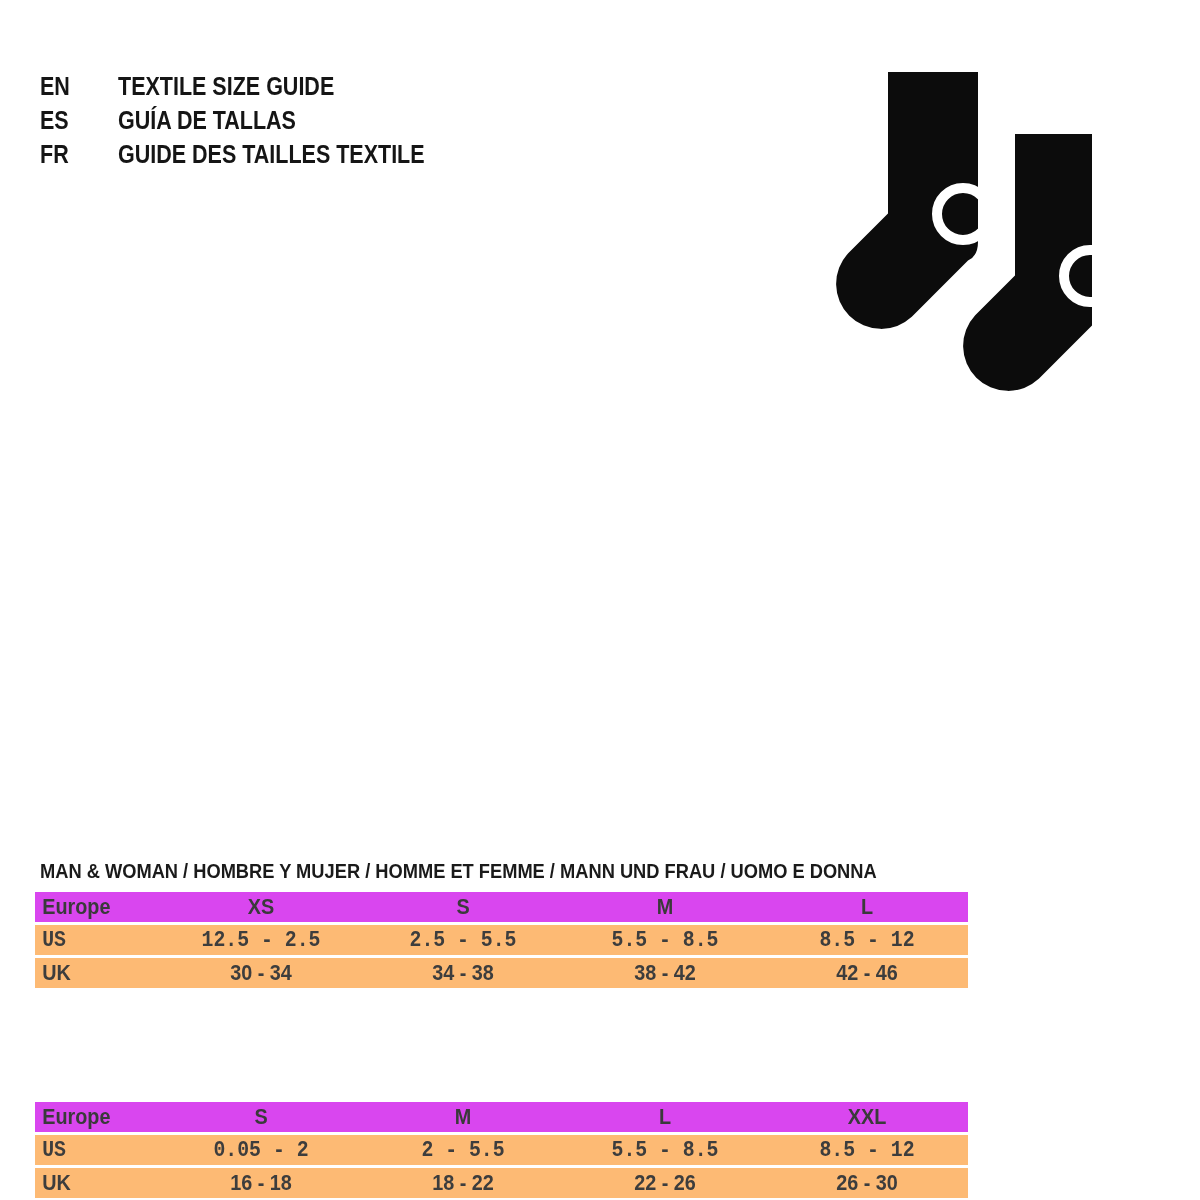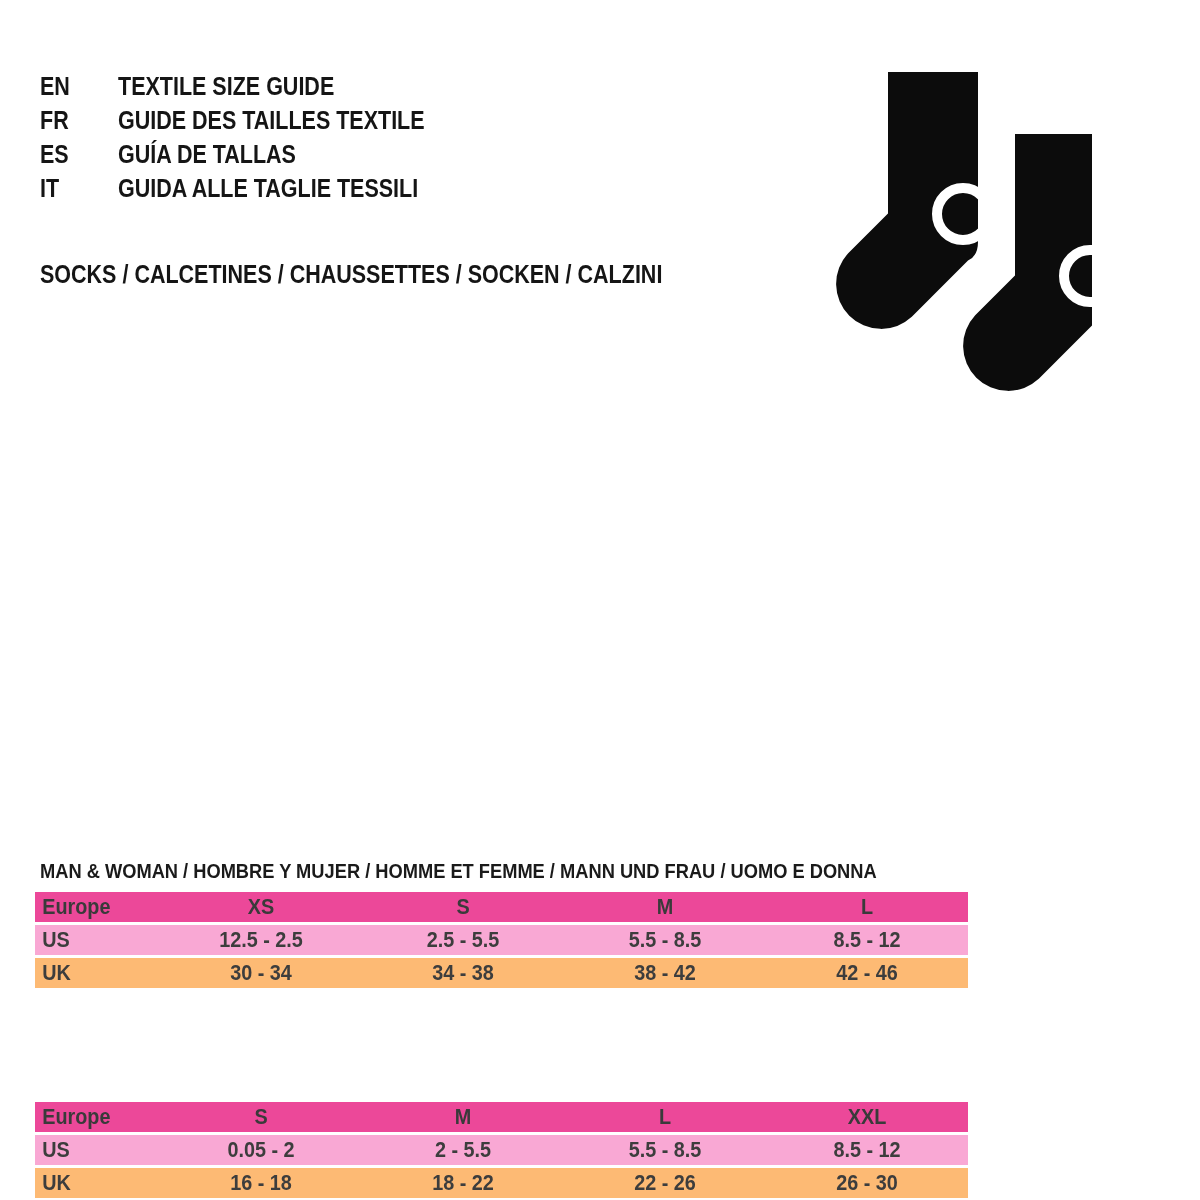--- a/index.html
+++ b/index.html
@@ -52,22 +52,22 @@
 
   
   .size-table { position:absolute; left:35px; width:933px; }
   .table-row {
     display:grid;
     grid-template-columns:125px 1fr 1fr 1fr 1fr;
     height:30px;
     align-items:center;
     margin-bottom:3px;
   }
-  .table-row.thead { background:#ec4899; }
-  .table-row.r-even { background:#f9a8d4; }
+  .table-row.thead { background:#d946ef; }
+  .table-row.r-even { background:#fdba74;font-family:Liberation Mono, monospace; }
   .table-row.r-odd  { background:#fdba74; }
   .cell {
     font-weight:bold; font-size:22px; color:#3d3d3d;
     text-align:center;
     transform:scaleX(0.9);
     transform-origin:50% 50%;
     white-space:nowrap;
   }
   .cell.left {
     text-align:left; padding-left:8px;
@@ -79,36 +79,29 @@
 <body>
 
 <div class="canvas">
 
   <div class="lang-block">
     <div class="lang-row">
       <span class="lang-code"><span class="cond">EN</span></span>
       <span class="cond">TEXTILE SIZE GUIDE</span>
     </div>
     <div class="lang-row">
-      <span class="lang-code"><span class="cond">FR</span></span>
-      <span class="cond">GUIDE DES TAILLES TEXTILE</span>
-    </div>
-    <div class="lang-row">
       <span class="lang-code"><span class="cond">ES</span></span>
       <span class="cond">GUÍA DE TALLAS</span>
     </div>
     <div class="lang-row">
-      <span class="lang-code"><span class="cond">IT</span></span>
-      <span class="cond">GUIDA ALLE TAGLIE TESSILI</span>
+      <span class="lang-code"><span class="cond">FR</span></span>
+      <span class="cond">GUIDE DES TAILLES TEXTILE</span>
     </div>
   </div>
 
-  <div class="product-line">
-    <span class="cond">SOCKS / CALCETINES / CHAUSSETTES / SOCKEN / CALZINI</span>
-  </div>
 
   <svg class="socks-icon" viewBox="0 0 290 330" aria-hidden="true">
     <defs>
       <g id="sock">
         <path d="M70 0 H160 V170 Q160 184 150 188.6 L93.8 244.8 A45 45 0 0 1 30.2 181.2 L70 141.4 V0 Z" fill="#0c0c0c"></path>
         <circle cx="145" cy="142" r="26" fill="none" stroke="#ffffff" stroke-width="10"></circle>
       </g>
     </defs>
     <use href="#sock" x="0" y="0"></use>
     <use href="#sock" x="127" y="62"></use>

